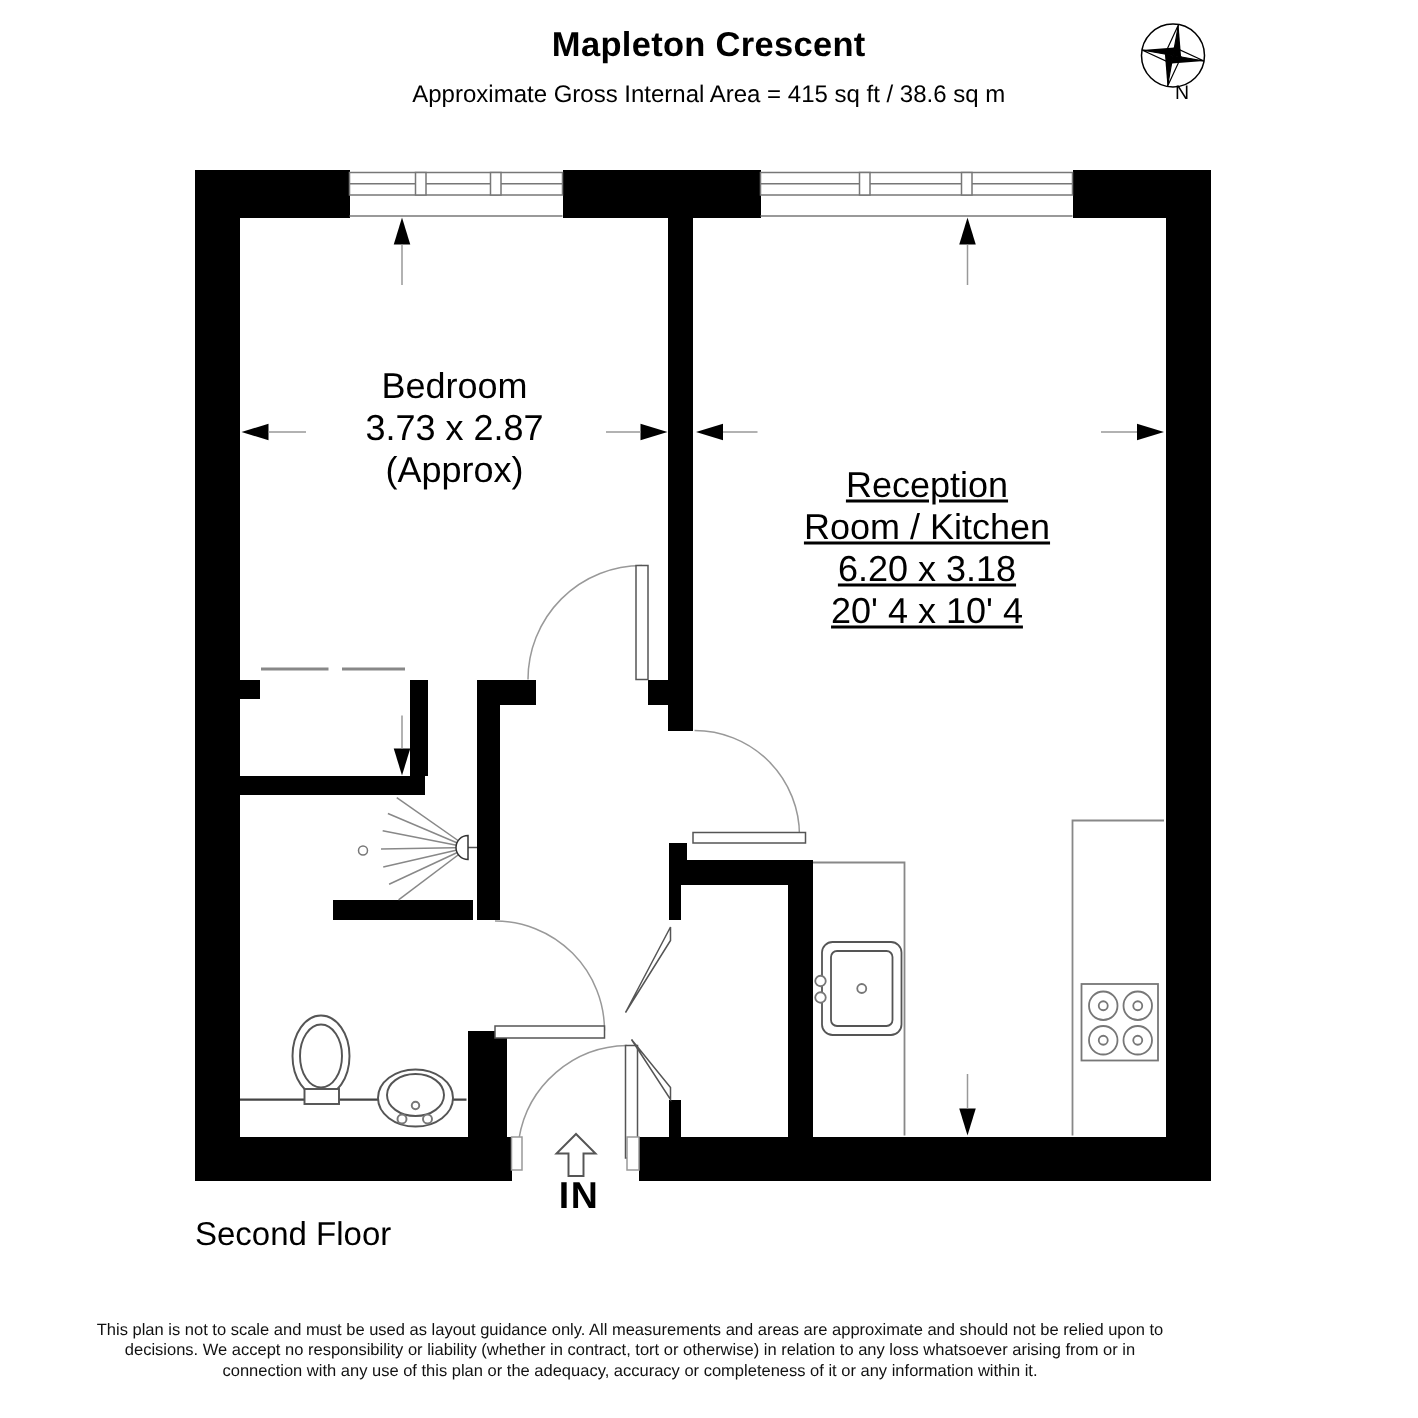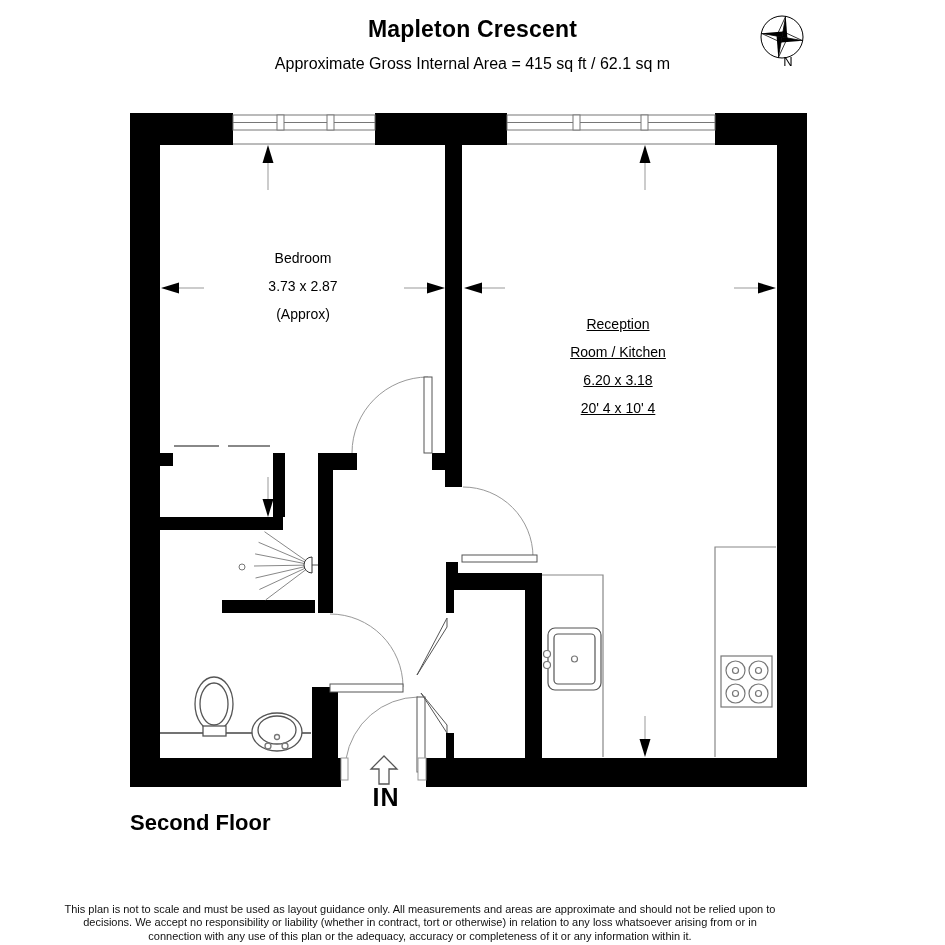--- a/index.html
+++ b/index.html
@@ -3,26 +3,26 @@
 <meta charset="utf-8">
 <style>
   html,body{margin:0;padding:0;background:#fff;}
   .page{position:relative;width:945px;height:945px;background:#ffffff;
         font-family:"Liberation Sans",sans-serif;color:#000;overflow:hidden;padding-left:13px;}
   .abs{position:absolute;}
   .ctr{text-align:center;}
   .title{top:16px;left:0;width:945px;font-size:23px;font-weight:bold;letter-spacing:0.2px;}
   .subtitle{top:55px;left:0;width:945px;font-size:16px;}
   .north-label{top:54px;left:776px;width:24px;font-size:13px;text-align:center;}
-  .room-label{font-size:14px;line-height:28px;white-space:nowrap;}
+  .room-label{font-size:24px;line-height:28px;white-space:nowrap;}
   .bedroom-label{top:244px;left:193px;width:220px;}
   .reception-label{top:310px;left:507px;width:222px;text-decoration:underline;}
   .in-label{top:783px;left:362px;width:48px;font-size:25px;font-weight:600;letter-spacing:1px;}
-  .floor-label{top:810px;left:130px;font-size:22px;font-weight:bold;}
-  .disclaimer{top:903px;left:0;width:840px;font-size:11px;line-height:13.4px;color:#111;}
+  .floor-label{top:810px;left:130px;font-size:22px;font-weight:normal;}
+  .disclaimer{top:881px;left:0;width:840px;font-size:11px;line-height:13.4px;color:#111;}
   svg{position:absolute;top:0;left:0;}
 </style>
 </head>
 <body>
 
 <div class="page">
 
   <svg width="945" height="945" viewBox="0 0 945 945">
 
     <g fill="#000" shape-rendering="crispEdges">
@@ -195,21 +195,21 @@
       <g fill="#000" stroke="none">
         <polygon points="782,37 785.7,16.3 787.4,38"></polygon>
         <polygon points="782,37 802.7,40.7 781,42.4"></polygon>
         <polygon points="782,37 778.3,57.7 776.6,36"></polygon>
         <polygon points="782,37 761.3,33.3 783,31.6"></polygon>
       </g>
     </g>
   </svg>
 
   <div class="abs ctr title">Mapleton Crescent</div>
-  <div class="abs ctr subtitle">Approximate Gross Internal Area = 415 sq ft / 62.1 sq m</div>
+  <div class="abs ctr subtitle">Approximate Gross Internal Area = 415 sq ft / 38.6 sq m</div>
   <div class="abs north-label">N</div>
 
   <div class="abs ctr room-label bedroom-label">
     <div>Bedroom</div>
     <div>3.73 x 2.87</div>
     <div>(Approx)</div>
   </div>
 
   <div class="abs ctr room-label reception-label">
     <div>Reception</div>

